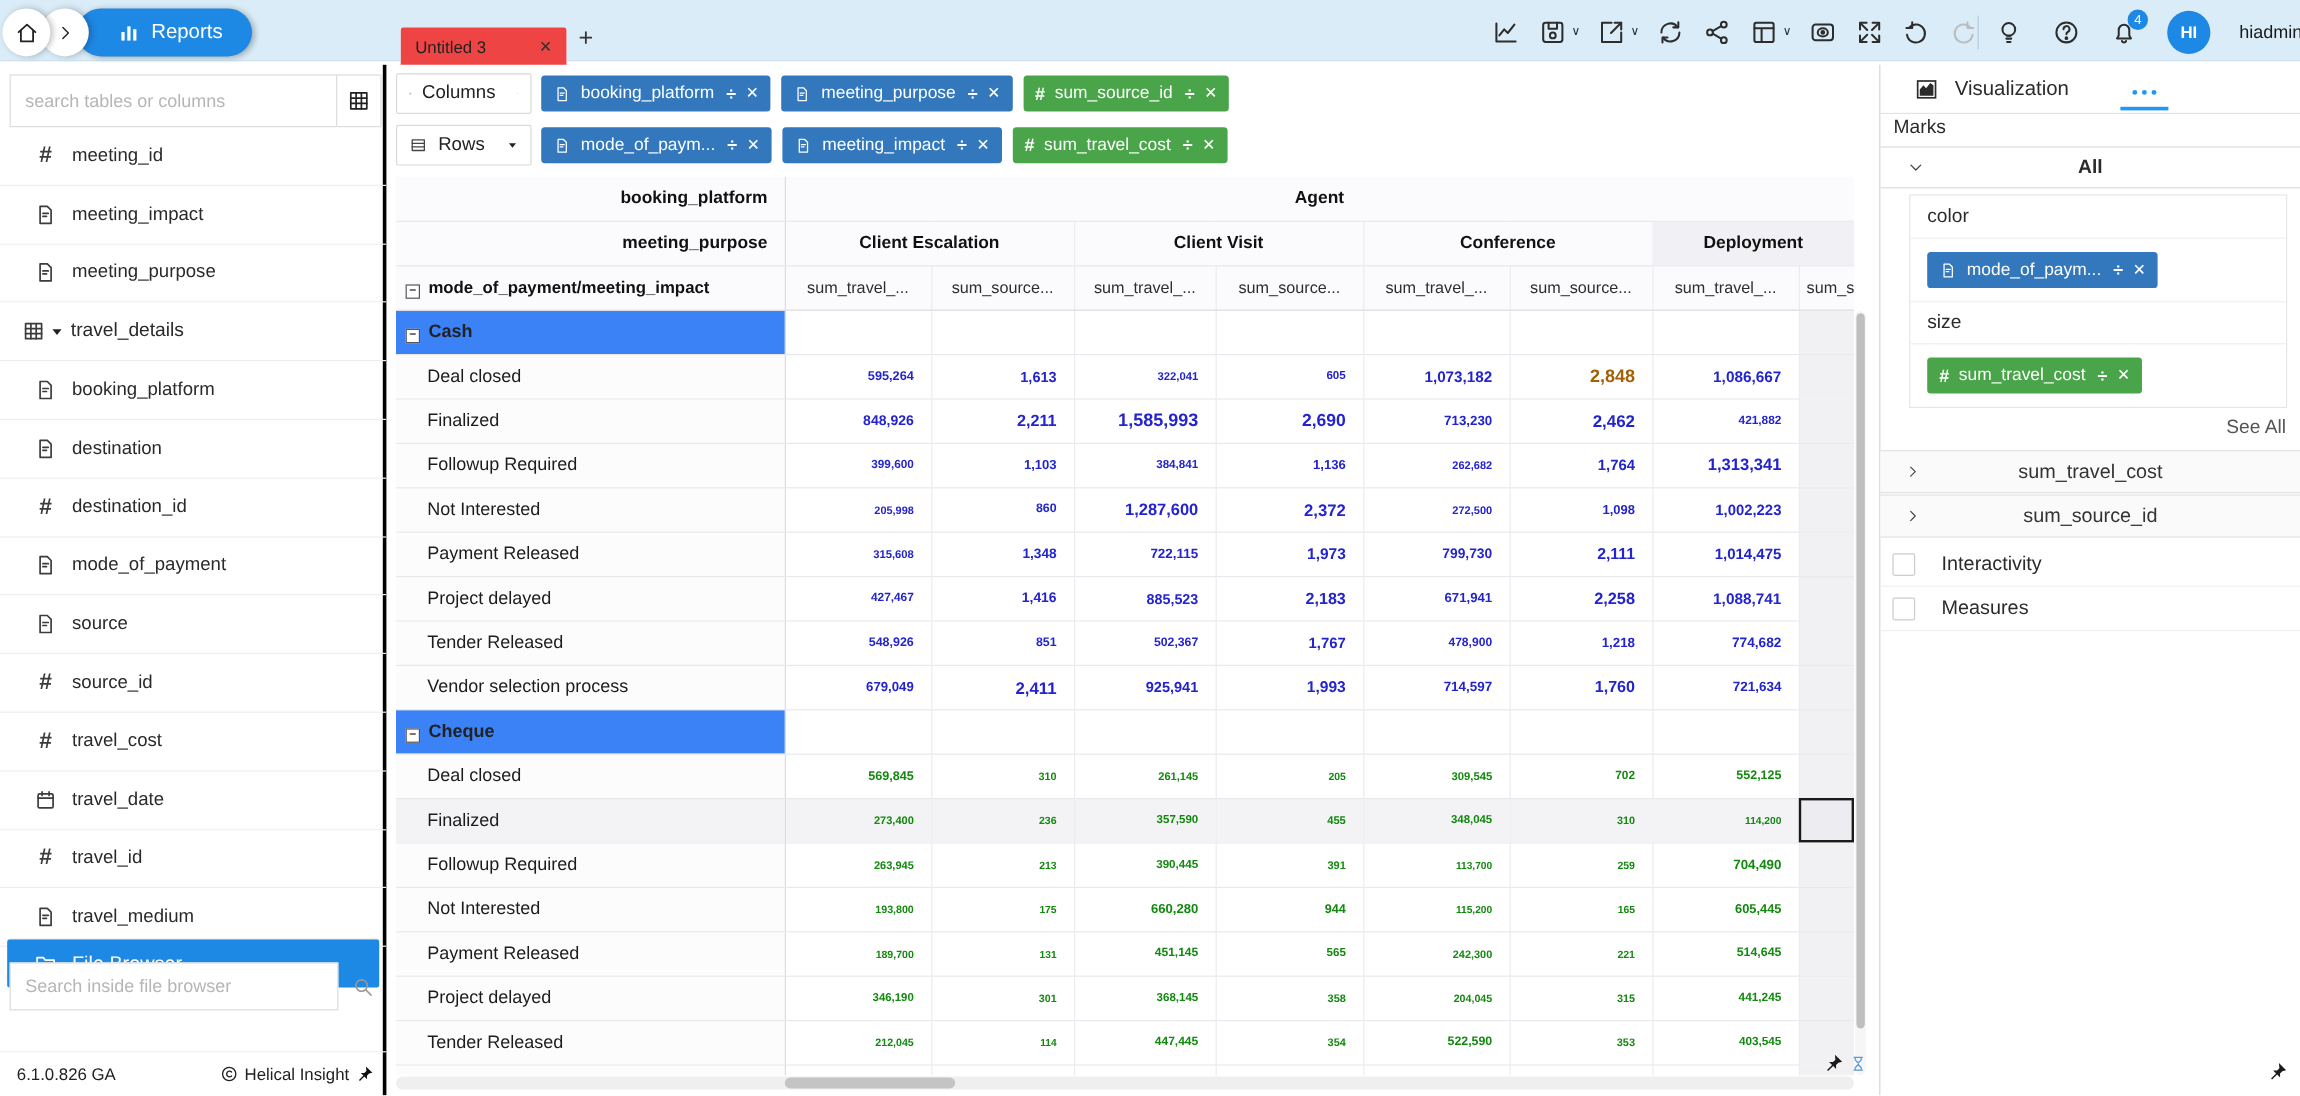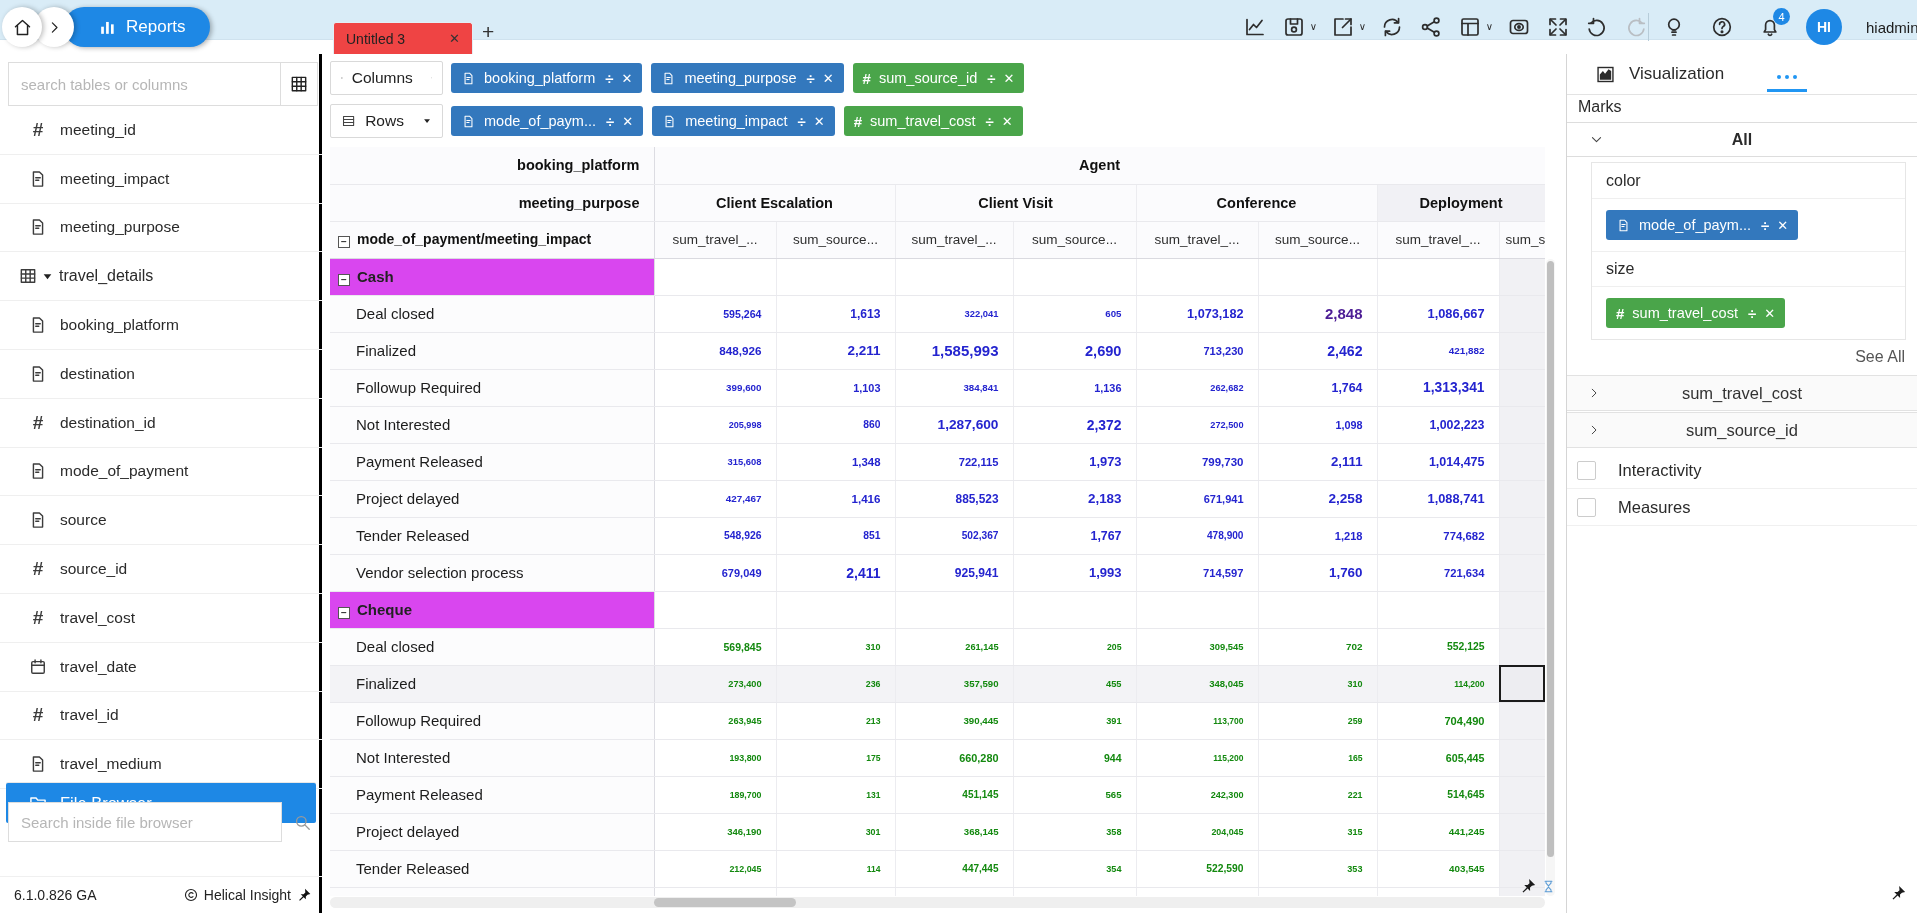--- a/index.html
+++ b/index.html
@@ -1,21 +1,21 @@
 <!DOCTYPE html>
 <html><head>
 <meta charset="utf-8">
 <style>
   * { margin:0; padding:0; box-sizing:border-box; }
   html,body { width:1917px; height:913px; }
   body { font-family:"Liberation Sans","DejaVu Sans",sans-serif; background:#fff; color:#222; }
   .app { position:relative; width:1917px; height:913px; overflow:hidden; background:#fff; }
 
   
-  .topbar { position:absolute; left:0; top:0; width:1917px; height:40px; background:#d9ecf7; border-bottom:1px solid #cfe2ee; }
+  .topbar { position:absolute; left:0; top:0; width:1917px; height:51px; background:#d9ecf7; border-bottom:1px solid #cfe2ee; }
   .crumb { position:absolute; top:7px; height:40px; display:flex; align-items:center; }
   .circle-btn { width:40px; height:40px; border-radius:50%; background:#fff; box-shadow:2px 0 5px rgba(0,0,0,.25); display:flex; align-items:center; justify-content:center; position:absolute; top:0; }
   .home-c { left:2px; z-index:3; }
   .chev-c { left:34px; z-index:2; }
   .reports-pill { position:absolute; left:64px; top:0; z-index:1; height:40px; padding:0 24px 0 34px; border-radius:20px; background:#1e88e5; color:#fff; display:flex; align-items:center; gap:9px; font-size:17px; box-shadow:2px 1px 5px rgba(0,0,0,.3); }
   .icon { display:inline-flex; align-items:center; justify-content:center; }
   .icon svg { width:100%; height:100%; }
   .toolbar { position:absolute; left:1243px; top:0; height:54px; display:flex; align-items:center; gap:15px; color:#2d2d2d; }
   .tbicon { width:24px; height:24px; cursor:pointer; position:relative; }
   .tbicon.dd { margin-right:10px; }
@@ -71,21 +71,21 @@
   .pivot td { height:37px; border-right:1px solid #ececf0; border-bottom:1px solid #e9e9ed; font-size:13.5px; overflow:hidden; white-space:nowrap; padding:0 6px; background:#fff; }
   .pivot td.lblcol { border-right:1px solid #dcdce2; background:#f4f4f7; }
   .pivot tr.hd td { background:#fbfbfd; }
   .pivot td.dimlbl { font-weight:bold; text-align:right; padding-right:14px; font-size:14.5px; color:#111; }
   .pivot td.topdim { font-weight:bold; text-align:center; font-size:14.5px; color:#111; background:#fbfbfd; }
   .pivot td.grouphd { font-weight:bold; text-align:center; font-size:14.5px; color:#111; }
   .pivot td.grouphd.shade { background:#f1f1f5; }
   .pivot td.meas { text-align:center; color:#2e2e2e; font-size:13.5px; border-bottom:1px solid #dadae0; }
   .pivot td.rowdim { font-weight:bold; font-size:14px; color:#111; padding-left:8px; border-bottom:1px solid #dadae0; }
   .pivot td.rl { background:#fcfcfd; font-size:15px; color:#1c1c1c; padding-left:26px; cursor:pointer; }
-  .pivot td.grp { background:#d946ef; font-weight:bold; font-size:15px; padding-left:8px; }
+  .pivot td.grp { background:#3b82f6; font-weight:bold; font-size:15px; padding-left:8px; }
   .pivot td.val { text-align:right; padding-right:14px; font-weight:600; cursor:pointer; }
   .pivot td.partialcol { background:#f1f1f4; border-right:none; }
   .pivot tr.hl td { background:#f3f3f6; }
   .pivot tr.hl td.partialcol { background:#ededf1; }
   .pivot td.sel { outline:2px solid #1b1b1b; outline-offset:-2px; }
   .cbox { display:inline-flex; width:12px; height:12px; border:1px solid #555; align-items:center; justify-content:center; font-size:10px; line-height:1; color:#333; margin-right:7px; vertical-align:-1px; background:#fff; }
 
   
   .vscroll { position:absolute; left:1546px; top:259px; width:9px; height:637px; background:#f6f6f6; border-radius:5px; }
   .vthumb { position:absolute; left:1px; top:2px; width:7px; height:596px; background:#bfbfbf; border-radius:4px; cursor:pointer; }
@@ -555,21 +555,21 @@
             <td class=""></td>
             <td class="partialcol"></td>
           </tr>
           <tr>
             <td class="lblcol rl">Deal closed</td>
             <td class="val" style="color:#2424cf;font-size:10.6px">595,264</td>
             <td class="val" style="color:#2424cf;font-size:12.1px">1,613</td>
             <td class="val" style="color:#2424cf;font-size:9.4px">322,041</td>
             <td class="val" style="color:#2424cf;font-size:9.7px">605</td>
             <td class="val" style="color:#2424cf;font-size:12.7px">1,073,182</td>
-            <td class="val" style="color:#4c1d95;font-size:15.0px">2,848</td>
+            <td class="val" style="color:#a16207;font-size:15.0px">2,848</td>
             <td class="val" style="color:#2424cf;font-size:12.8px">1,086,667</td>
             <td class="partialcol"></td>
           </tr>
           <tr>
             <td class="lblcol rl">Finalized</td>
             <td class="val" style="color:#2424cf;font-size:11.7px">848,926</td>
             <td class="val" style="color:#2424cf;font-size:13.5px">2,211</td>
             <td class="val" style="color:#2424cf;font-size:15.0px">1,585,993</td>
             <td class="val" style="color:#2424cf;font-size:14.6px">2,690</td>
             <td class="val" style="color:#2424cf;font-size:11.1px">713,230</td>

